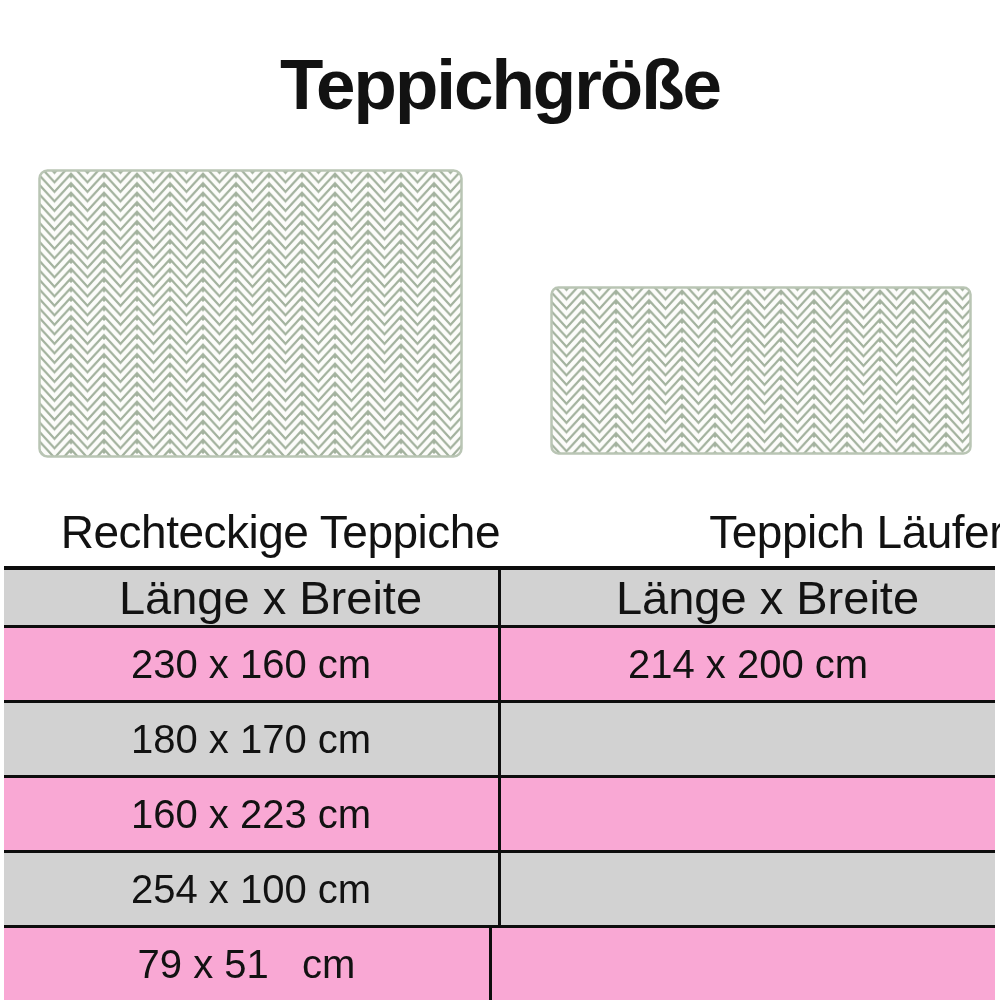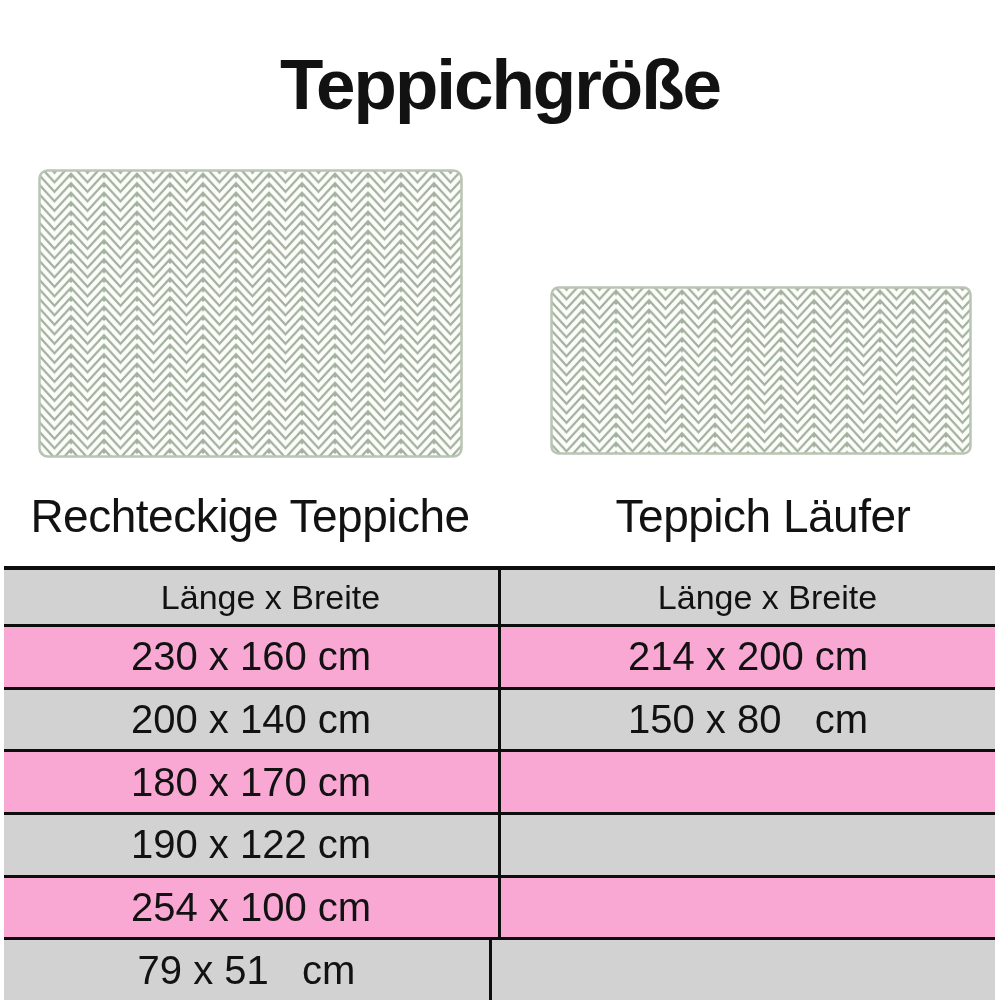--- a/index.html
+++ b/index.html
@@ -15,43 +15,43 @@
   }
 
   .rug { position:absolute; display:block; }
   .rug-left  { left:38px;  top:169px; }
   .rug-right { left:550px; top:286px; }
   .chev-bg { fill:var(--rug-green,#a3b29e); }
   .chev-stripes path { stroke:var(--rug-stripe,#fcfcfa); stroke-width:4.2; fill:none; }
   .rug-rect { stroke:var(--rug-border,#b9c5b4); stroke-width:2.5; }
 
   .label {
-    position:absolute; top:489px; height:50px;
-    font-size:46px; letter-spacing:-0.5px; text-align:center;
+    position:absolute; top:505px; height:50px;
+    font-size:46px; letter-spacing:-0.5px; text-align:right;
     color:var(--text-black,#121212);
   }
   .label-left  { left:0;    width:500px; }
   .label-right { left:522px; width:482px; }
 
   .size-table {
     position:absolute; top:566px; left:4px; right:5px; bottom:0;
     display:flex; flex-direction:column;
     border-top:4px solid var(--line-black,#0d0d0d);
     background:#fff;
   }
   .t-row { display:flex; flex:1 1 0; border-bottom:3px solid var(--line-black,#0d0d0d); background:#f9a8d4; }
   .t-row:last-child { border-bottom:none;gap:18px; }
   .t-row.header { flex:0 0 57px; }
   .t-row:nth-child(odd) { background:var(--row-gray,#d2d2d2); }
   .cell {
     flex:1 1 0; display:flex; align-items:center; justify-content:center;
     font-size:40px; white-space:pre; color:var(--text-black,#121212);
   }
   .cell-left { border-right:3px solid var(--line-black,#0d0d0d); }
-  .header .cell { font-size:34px;margin-left:39px; }
+  .header .cell { font-size:47px;margin-left:39px; }
 </style>
 </head>
 <body>
 
 <div class="canvas">
 
   <div class="title">Teppichgröße</div>
 
   <svg class="rug rug-left" width="425" height="289" viewBox="0 0 425 289" aria-hidden="true">
     <defs>
@@ -91,32 +91,28 @@
     <div class="t-row header">
       <div class="cell cell-left">Länge x Breite</div>
       <div class="cell">Länge x Breite</div>
     </div>
 
     <div class="t-row">
       <div class="cell cell-left">230 x 160 cm</div>
       <div class="cell">214 x 200 cm</div>
     </div>
 
-    <div class="t-row">
-      <div class="cell cell-left">200 x 140 cm</div>
-      <div class="cell">150 x 80   cm</div>
-    </div>
 
     <div class="t-row">
       <div class="cell cell-left">180 x 170 cm</div>
       <div class="cell"></div>
     </div>
 
     <div class="t-row">
-      <div class="cell cell-left">190 x 122 cm</div>
+      <div class="cell cell-left">160 x 223 cm</div>
       <div class="cell"></div>
     </div>
 
     <div class="t-row">
       <div class="cell cell-left">254 x 100 cm</div>
       <div class="cell"></div>
     </div>
 
     <div class="t-row">
       <div class="cell cell-left">79 x 51   cm</div>

